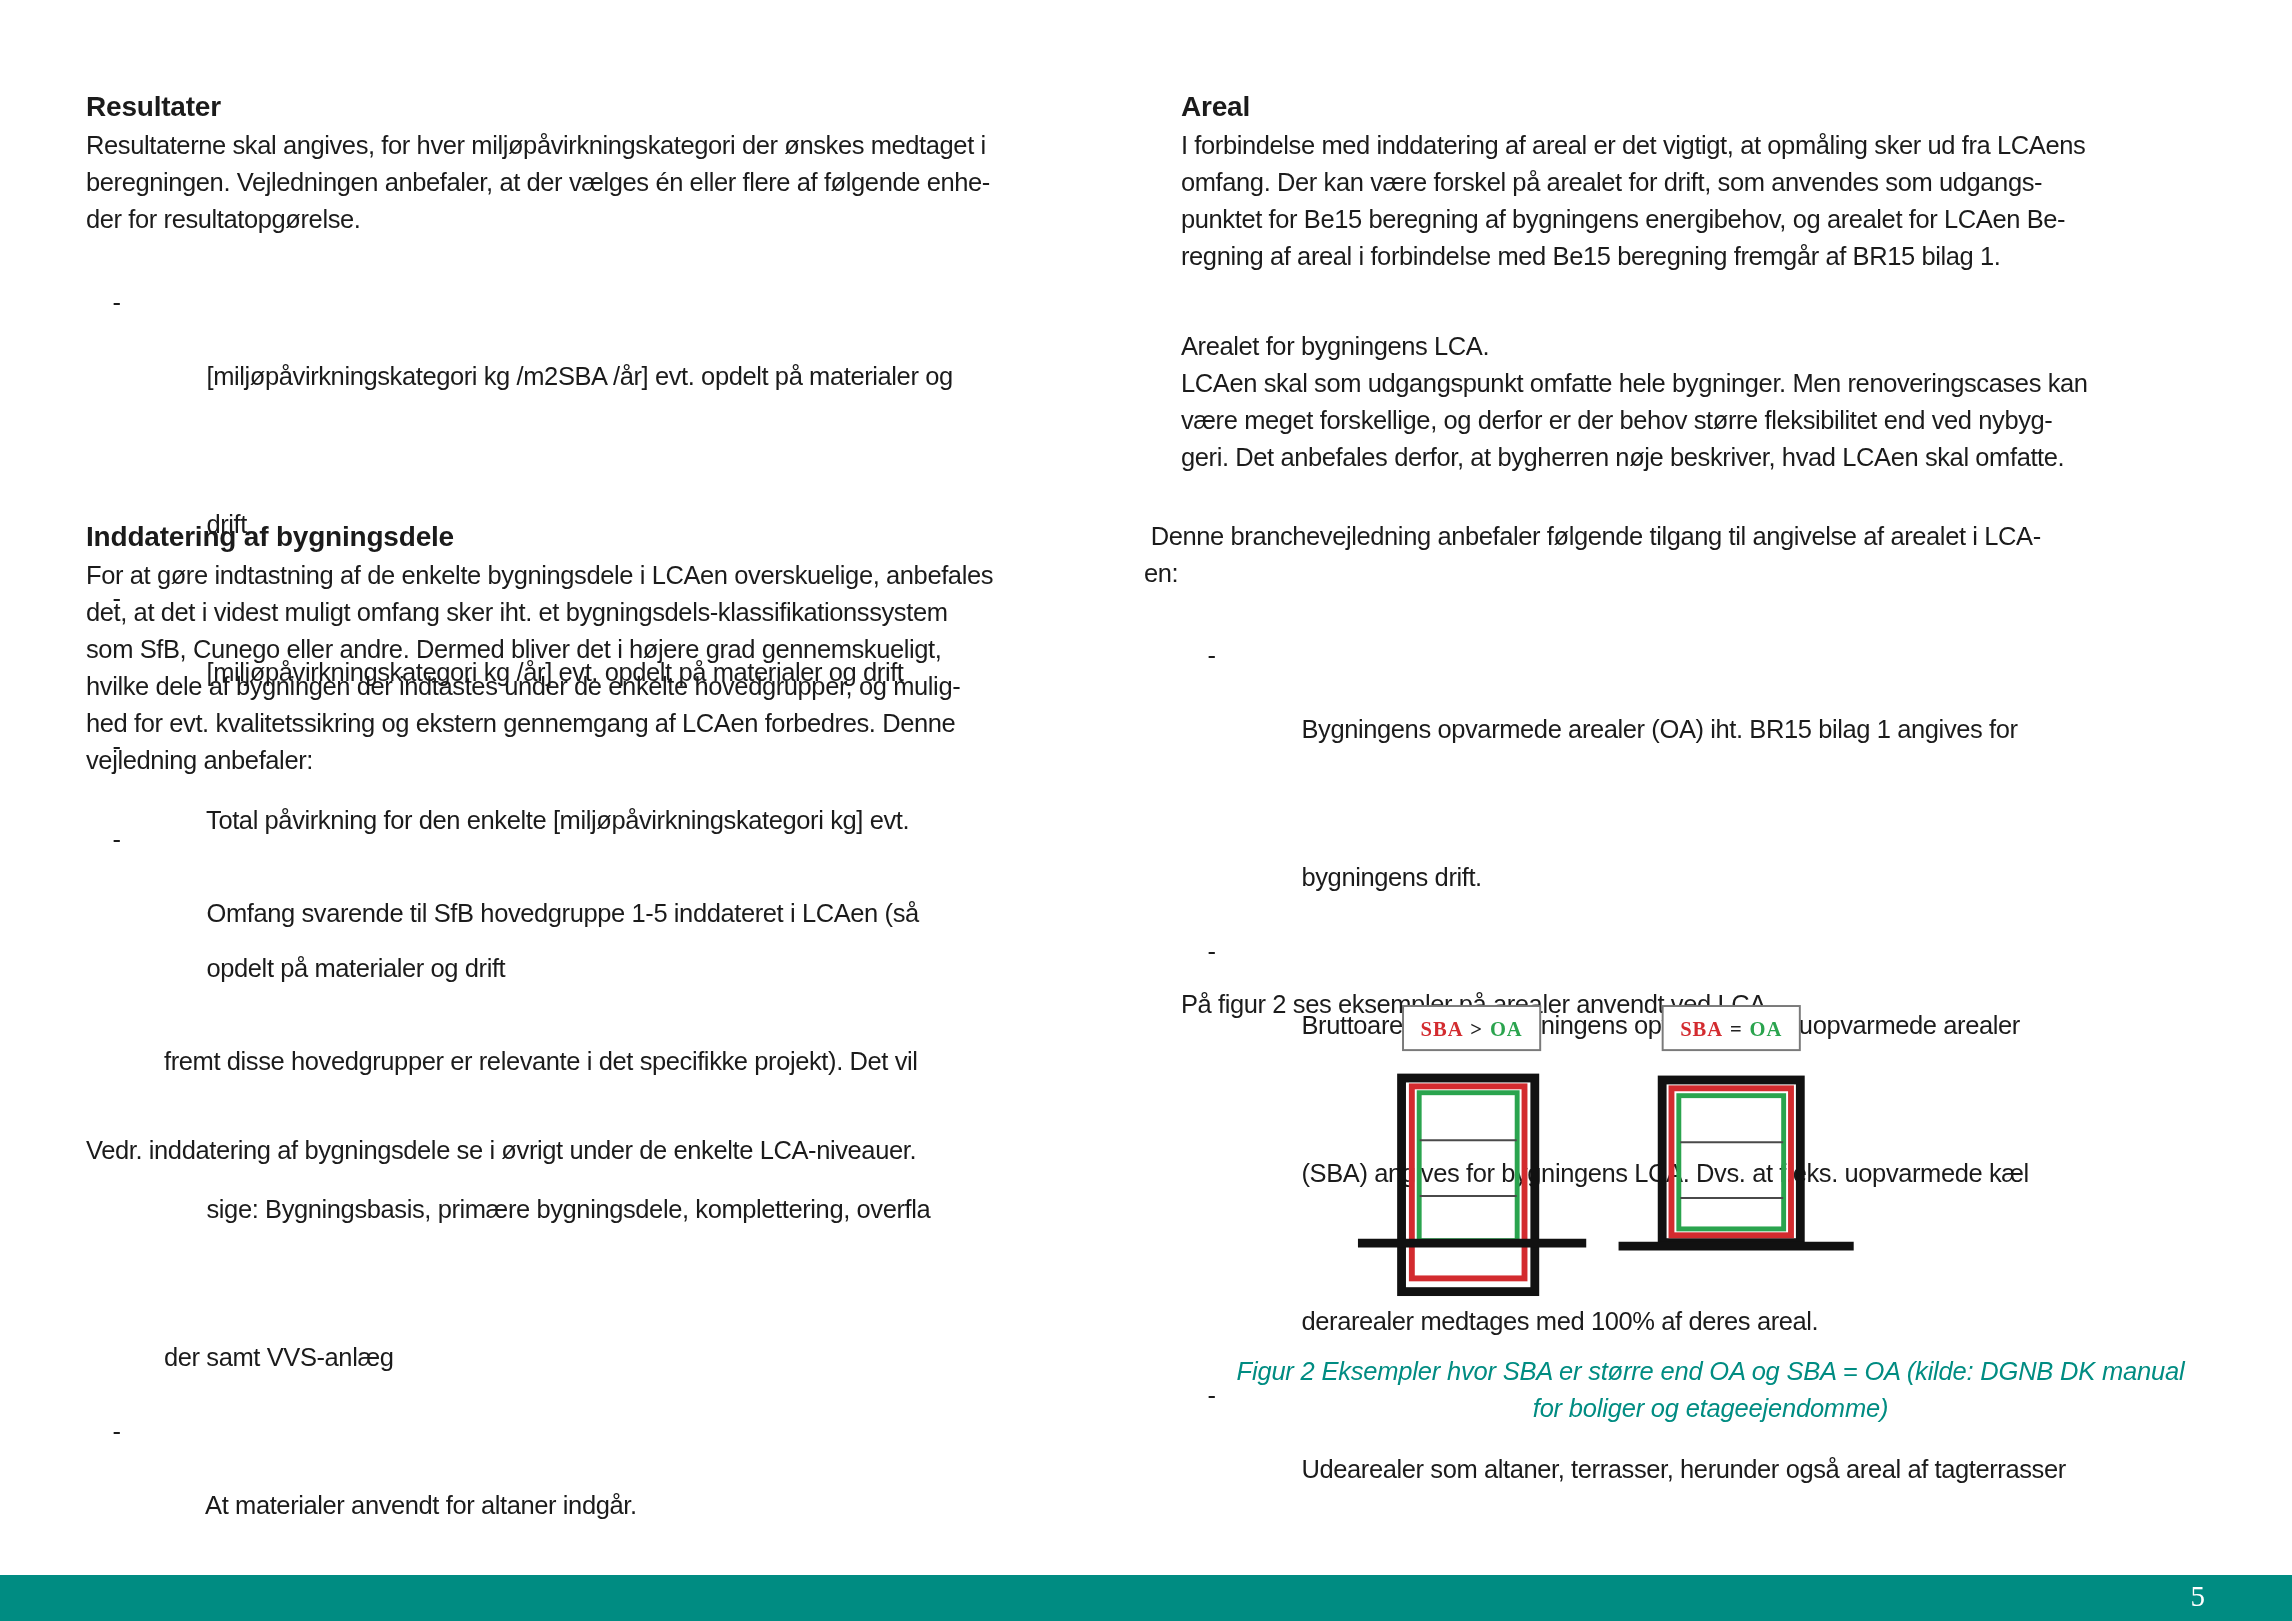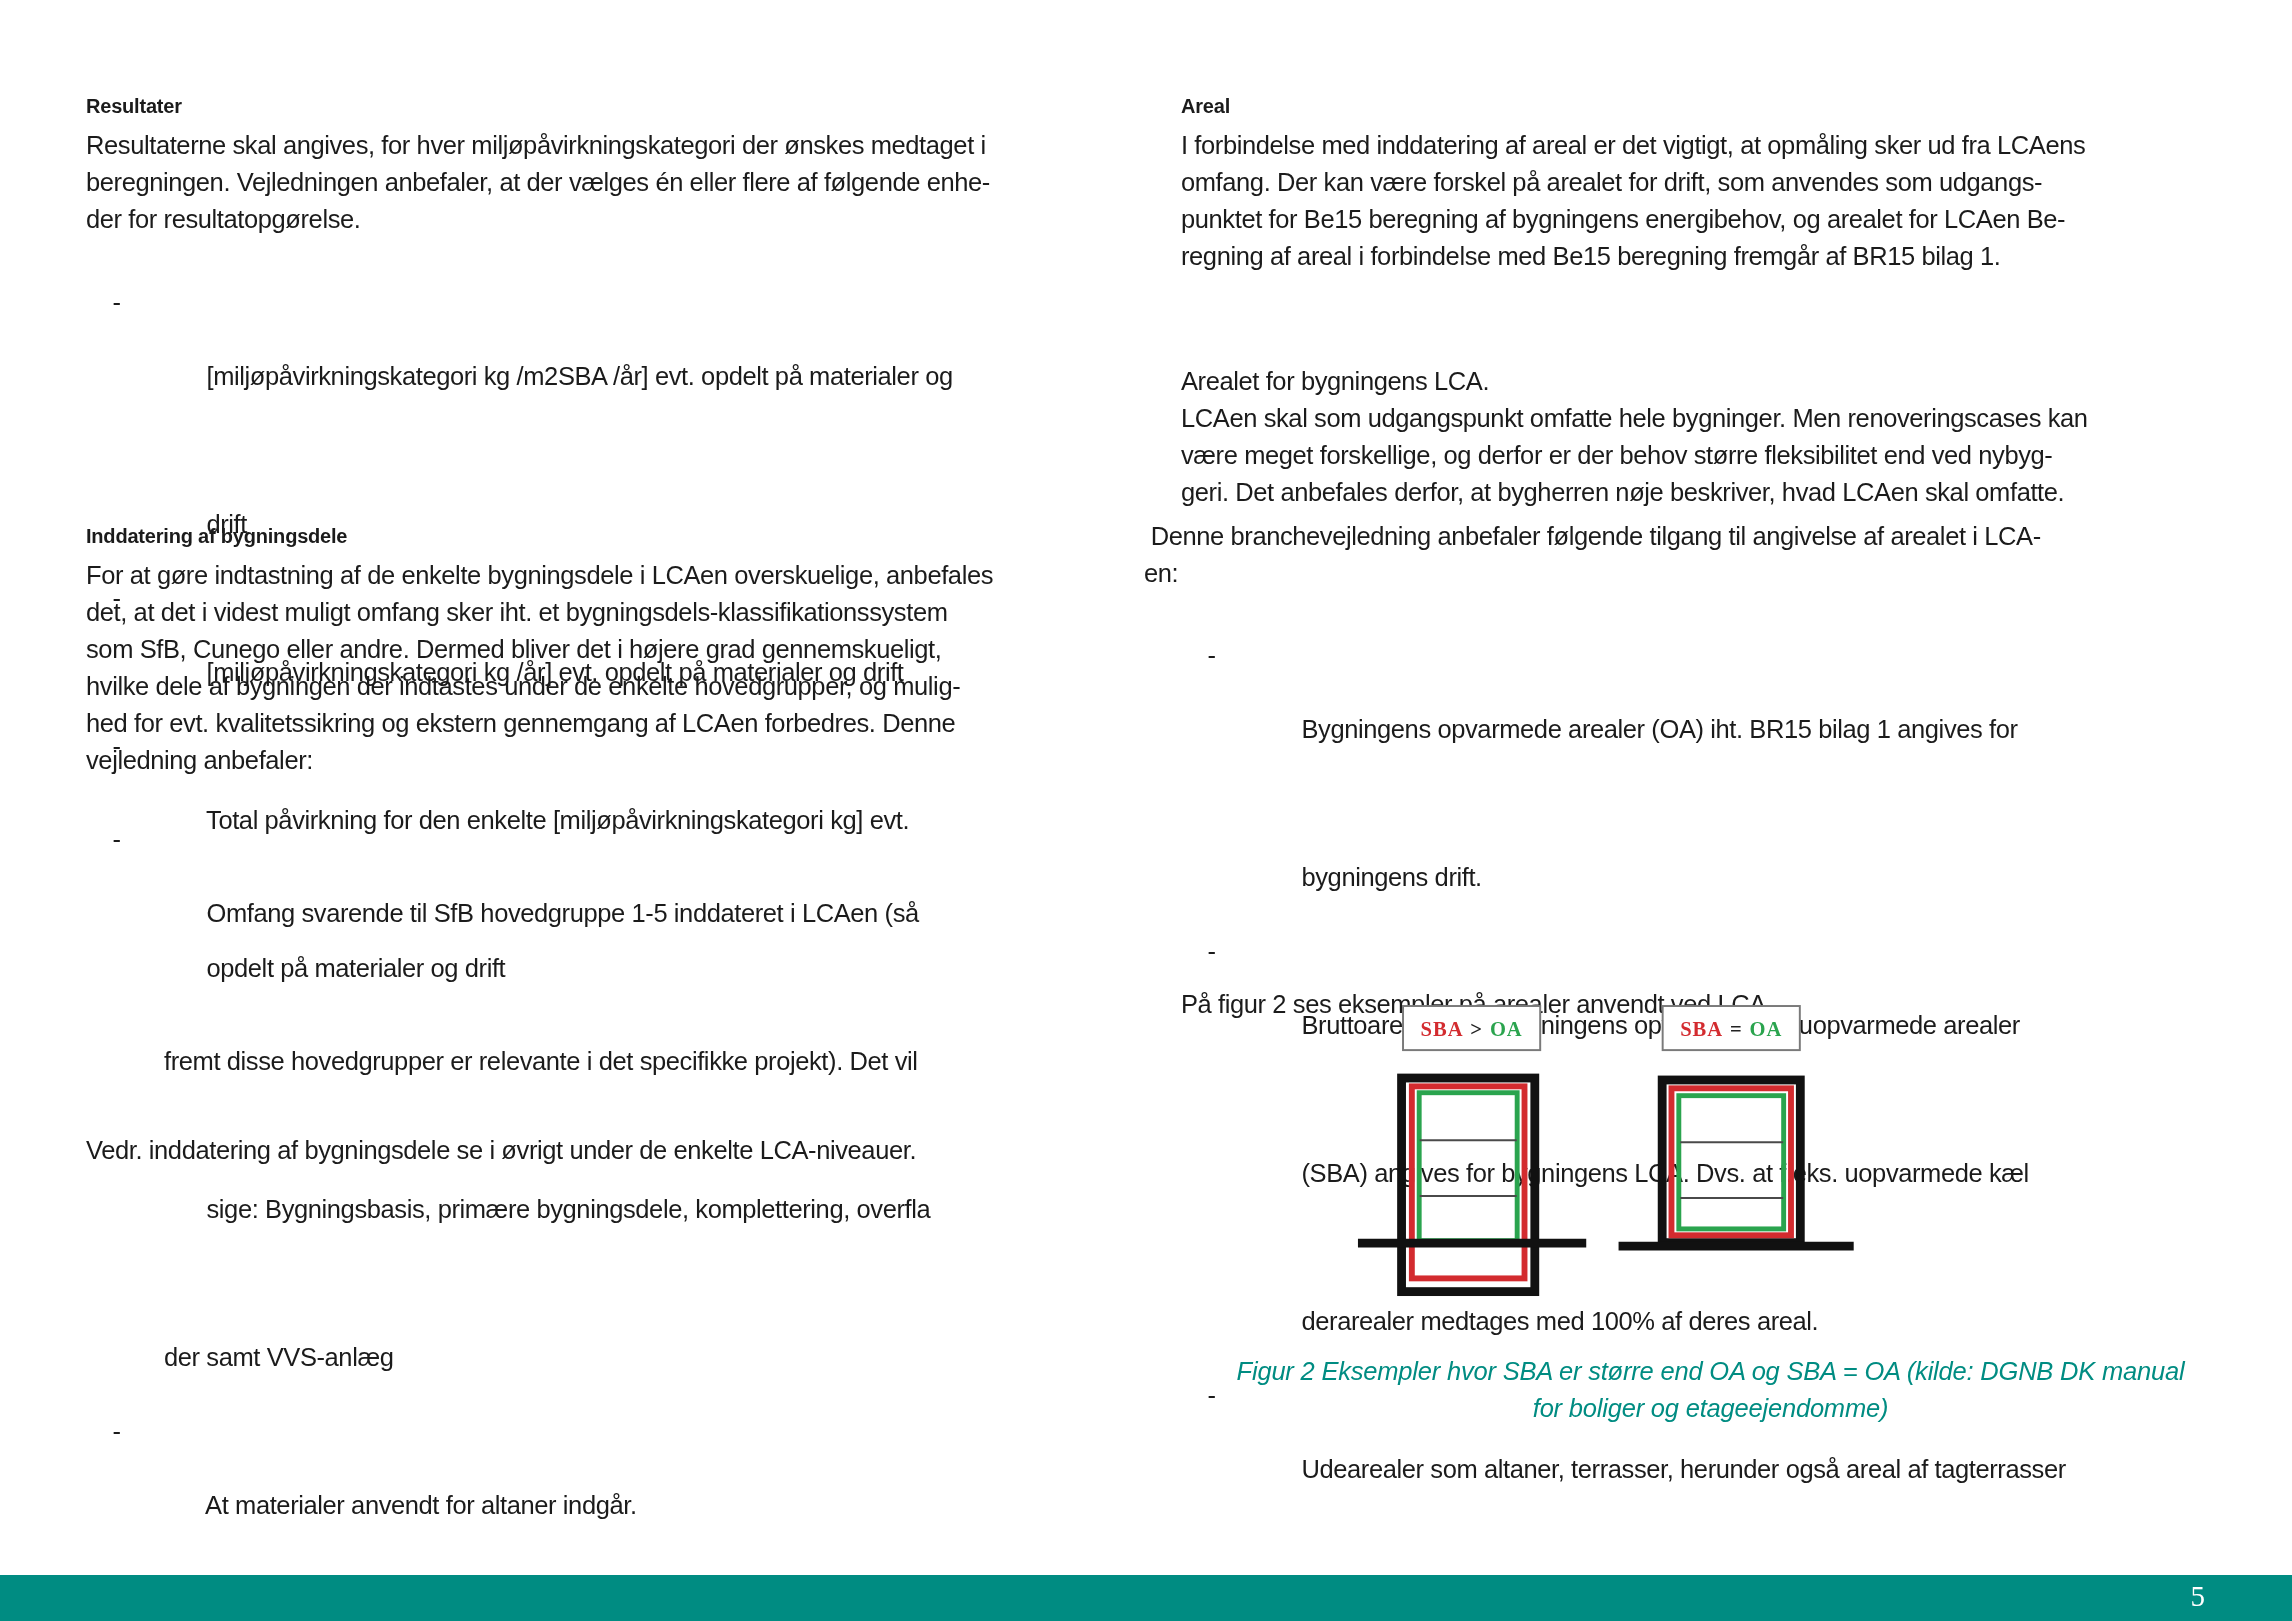--- a/index.html
+++ b/index.html
@@ -6,21 +6,21 @@
   .page{
     position:relative;
     width:2293px;height:1621px;
     background:#ffffff;
     overflow:hidden;
     font-family:"Liberation Sans", sans-serif;
     color:#1b1b1b;
   }
   .block{position:absolute;}
   .heading{
-    font-size:20px;font-weight:bold;line-height:37px;
+    font-size:28px;font-weight:bold;line-height:37px;
     letter-spacing:-0.2px;white-space:pre;
   }
   .para{
     font-size:25.5px;line-height:37px;letter-spacing:-0.4px;
     white-space:pre;
   }
   .bullet-list{font-size:25.5px;line-height:37px;letter-spacing:-0.4px;}
   .bullet-row{position:relative;padding-left:67px;min-height:37px;white-space:pre;}
   .bullet-row .dash{position:absolute;left:26.5px;top:0;}
   .bullet-row.ind-dash{padding-left:24.5px;}
@@ -128,21 +128,21 @@
 
   <div class="block para" style="left:86px;top:1132px;width:1019px;">Vedr. inddatering af bygningsdele se i øvrigt under de enkelte LCA-niveauer.</div>
 
   <div class="block heading" style="left:1181px;top:88px;width:1039px;">Areal</div>
 
   <div class="block para" style="left:1181px;top:127px;width:1039px;">I forbindelse med inddatering af areal er det vigtigt, at opmåling sker ud fra LCAens
 omfang. Der kan være forskel på arealet for drift, som anvendes som udgangs-
 punktet for Be15 beregning af bygningens energibehov, og arealet for LCAen Be-
 regning af areal i forbindelse med Be15 beregning fremgår af BR15 bilag 1.</div>
 
-  <div class="block para" style="left:1181px;top:328px;width:1039px;margin-top:35px;">Arealet for bygningens LCA.
+  <div class="block para" style="left:1181px;top:328px;width:1039px;">Arealet for bygningens LCA.
 LCAen skal som udgangspunkt omfatte hele bygninger. Men renoveringscases kan
 være meget forskellige, og derfor er der behov større fleksibilitet end ved nybyg-
 geri. Det anbefales derfor, at bygherren nøje beskriver, hvad LCAen skal omfatte.</div>
 
   <div class="block para" style="left:1144px;top:518px;width:1039px;"> Denne branchevejledning anbefaler følgende tilgang til angivelse af arealet i LCA-
 en:</div>
 
   <div class="block bullet-list" style="left:1181px;top:637px;width:1039px;">
 
       <div class="bullet-row ind-text">

